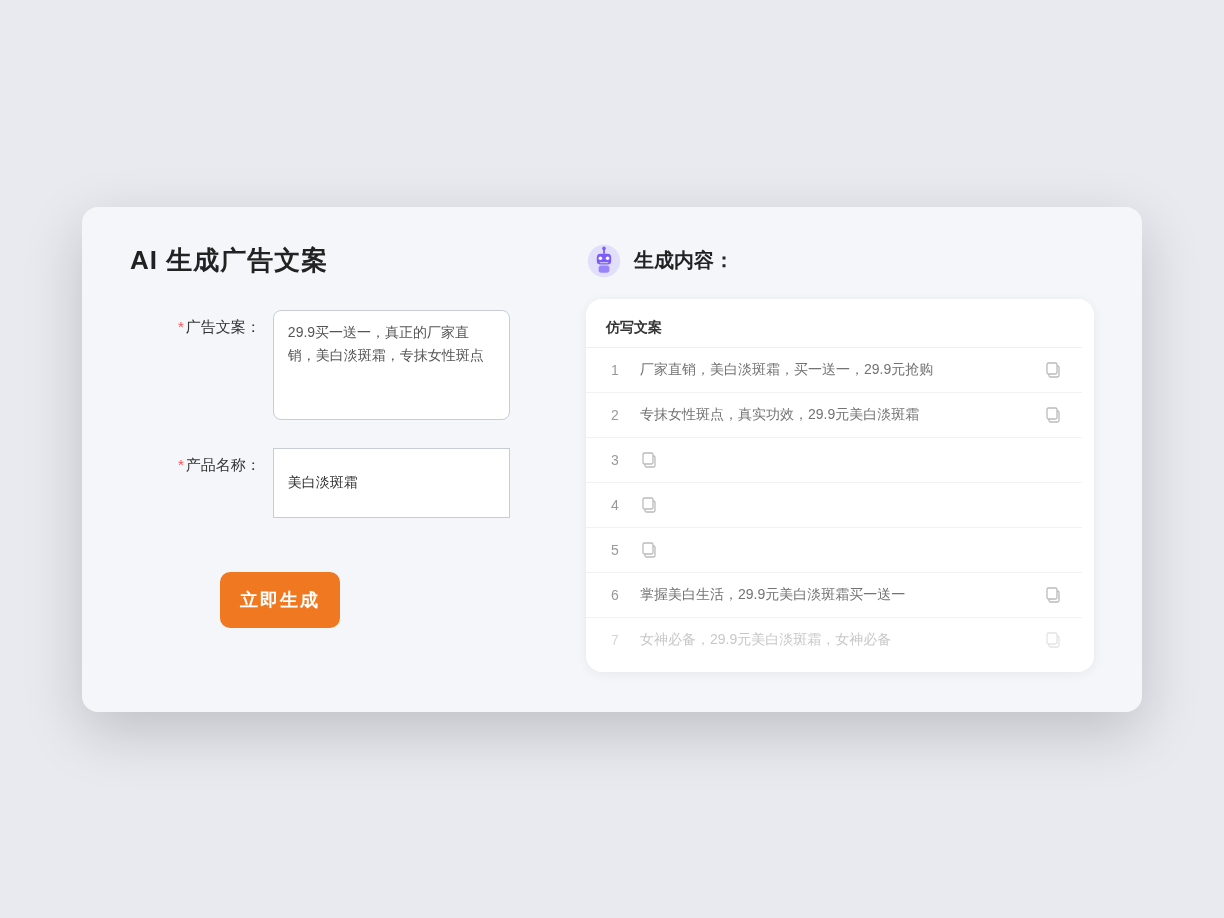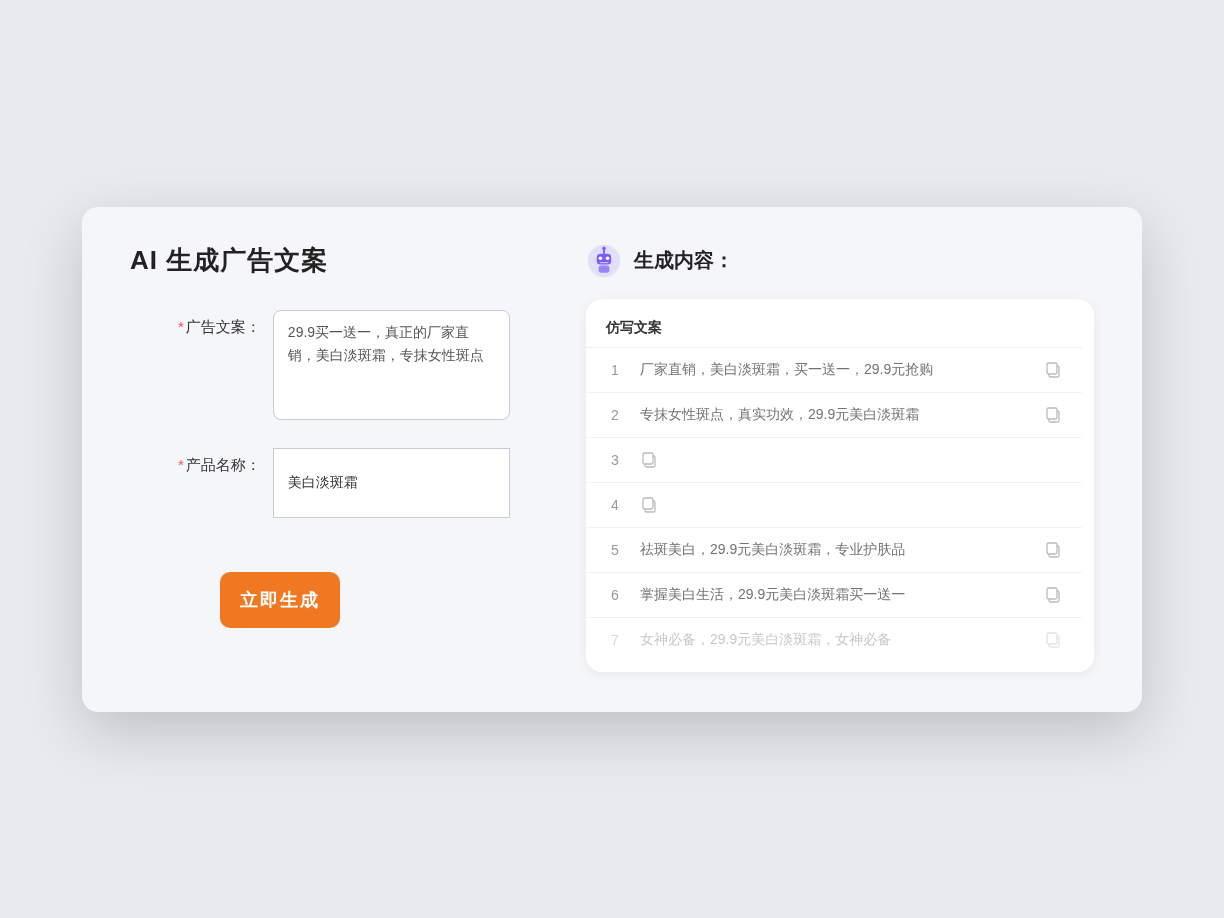--- a/index.html
+++ b/index.html
@@ -323,21 +323,20 @@
   </div>
             <div class="result-row">
     <span class="row-num">4</span>
     <svg class="row-copy-icon" viewBox="0 0 18 18" fill="none">
       <rect x="5" y="5" width="10" height="11" rx="1.5" stroke="#bbb" stroke-width="1.3"></rect>
       <rect x="3" y="2" width="10" height="11" rx="1.5" stroke="#bbb" stroke-width="1.3" fill="white"></rect>
     </svg>
   </div>
             <div class="result-row">
     <span class="row-num">5</span>
-    <span class="row-text">祛斑美白，29.9元美白淡斑霜，专业护肤品</span>
     <svg class="row-copy-icon" viewBox="0 0 18 18" fill="none">
       <rect x="5" y="5" width="10" height="11" rx="1.5" stroke="#bbb" stroke-width="1.3"></rect>
       <rect x="3" y="2" width="10" height="11" rx="1.5" stroke="#bbb" stroke-width="1.3" fill="white"></rect>
     </svg>
   </div>
             <div class="result-row">
     <span class="row-num">6</span>
     <span class="row-text">掌握美白生活，29.9元美白淡斑霜买一送一</span>
     <svg class="row-copy-icon" viewBox="0 0 18 18" fill="none">
       <rect x="5" y="5" width="10" height="11" rx="1.5" stroke="#bbb" stroke-width="1.3"></rect>

